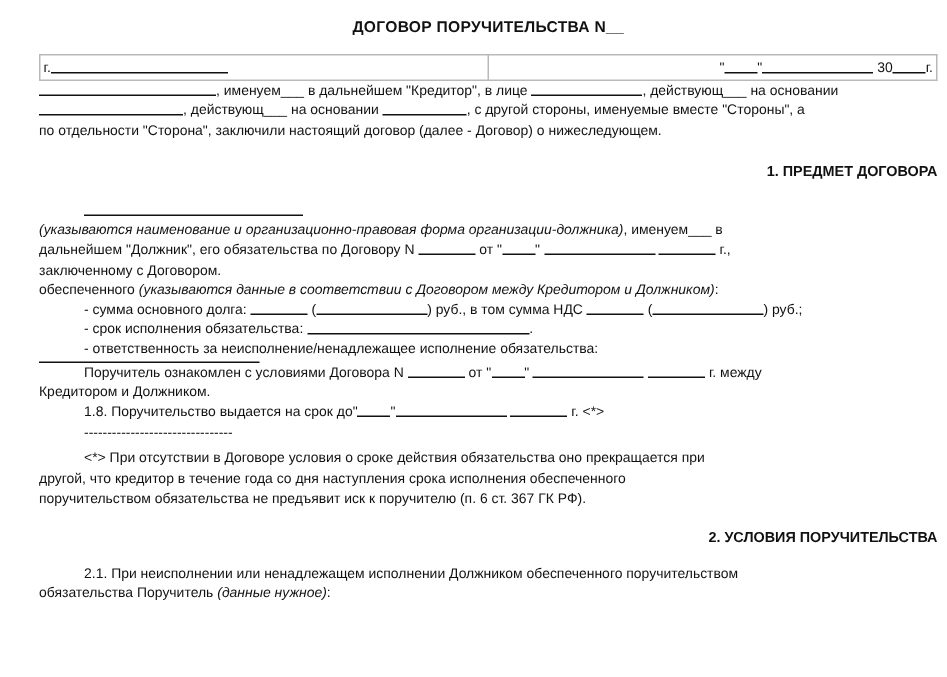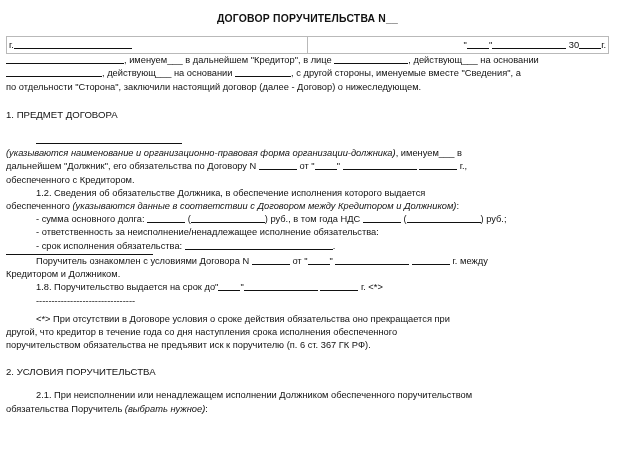--- a/index.html
+++ b/index.html
@@ -19,21 +19,22 @@
   }
   .page {
     position: relative;
     width: 631px;
     height: 451px;
     padding: 0;
     box-sizing: border-box;
     background: #ffffff;
   }
   .inner {
-    padding: 0 22px 0 6px;
+    padding: 0 6px 0 6px;
+    margin-left: 20px;
   }
 
   
   .doc-title {
     text-align: center;
     font-weight: bold;
     font-size: 10.4px;
     letter-spacing: 0.2px;
     margin: 12px 0 0 0;
     padding: 0;
@@ -60,22 +61,22 @@
   p {
     margin: 0;
     padding: 0;
     text-align: justify;
     text-justify: inter-word;
   }
   .ind { text-indent: 30px; }
   .noind { text-indent: 0; }
 
   .section-head {
-    text-align: left;
-    font-weight: normal;
+    text-align: right;
+    font-weight: bold;
     font-size: 9.6px;
     margin: 14px 0 13px 0;
     text-indent: 0;
   }
   .section-head.tight {
     margin: 13px 0 11px 0;
   }
 
   .it { font-style: italic; }
   .blank {
@@ -140,63 +141,62 @@
       </tr>
     </tbody>
       </table>
 
     <p class="noind">
       <span class="blank b-xxl"></span><span>, именуем___ в дальнейшем "Кредитор", в лице</span>
       <span class="blank b-lg"></span><span>, действующ___ на основании</span>
     </p>
     <p class="noind">
       <span class="blank b-xl"></span><span>, действующ___ на основании</span>
-      <span class="blank b-md"></span><span>, с другой стороны, именуемые вместе "Сведения", а</span>
+      <span class="blank b-md"></span><span>, с другой стороны, именуемые вместе "Стороны", а</span>
     </p>
     <p class="noind">по отдельности "Сторона", заключили настоящий договор (далее - Договор) о нижеследующем.</p>
 
     <div class="section-head">1. ПРЕДМЕТ ДОГОВОРА</div>
 
     <p class="ind">
       <span class="rule-fill" style="width:146px"></span>
     </p>
     <p class="noind">
       <span class="it">(указываются наименование и организационно-правовая форма организации-должника)</span><span>, именуем___ в</span>
     </p>
     <p class="noind">
       <span>дальнейшем "Должник", его обязательства по Договору N</span>
       <span class="blank b-sm"></span>
       <span>от</span>
       <span>"</span><span class="blank b-xs"></span><span>"</span>
       <span class="blank b-lg"></span>
       <span class="blank b-sm"></span>
       <span>г.,</span>
     </p>
-    <p class="noind">обеспеченного с Кредитором.</p>
-
-    <p class="ind">1.2. Сведения об обязательстве Должника, в обеспечение исполнения которого выдается</p>
+    <p class="noind">заключенному с Договором.</p>
+
     <p class="noind">
       <span>обеспеченного</span>
       <span class="it">(указываются данные в соответствии с Договором между Кредитором и Должником)</span><span>:</span>
     </p>
 
     <p class="bullet-line">
       <span>- сумма основного долга:</span>
       <span class="blank b-sm"></span>
-      <span>(</span><span class="blank b-lg"></span><span>) руб., в том года НДС</span>
+      <span>(</span><span class="blank b-lg"></span><span>) руб., в том сумма НДС</span>
       <span class="blank b-sm"></span>
       <span>(</span><span class="blank b-lg"></span><span>) руб.;</span>
     </p>
-
-    <p class="bullet-line">-        ответственность        за        неисполнение/ненадлежащее        исполнение        обязательства:</p>
 
     <p class="bullet-line">
       <span>- срок исполнения обязательства:</span>
       <span class="rule-fill" style="width:148px"></span><span>.</span>
     </p>
+
+    <p class="bullet-line">-        ответственность        за        неисполнение/ненадлежащее        исполнение        обязательства:</p>
     <span class="short-underline"></span>
 
     <p class="ind">
       <span>Поручитель ознакомлен с условиями Договора N</span>
       <span class="blank b-sm"></span>
       <span>от</span>
       <span>"</span><span class="blank b-xs"></span><span>"</span>
       <span class="blank b-lg"></span>
       <span class="blank b-sm"></span>
       <span>г. между</span>
@@ -214,17 +214,17 @@
       <span>При отсутствии в Договоре условия о сроке действия обязательства оно прекращается при</span>
     </p>
     <p class="noind">другой, что кредитор в течение года со дня наступления срока исполнения обеспеченного</p>
     <p class="noind">поручительством обязательства не предъявит иск к поручителю (п. 6 ст. 367 ГК РФ).</p>
 
     <div class="section-head tight">2. УСЛОВИЯ ПОРУЧИТЕЛЬСТВА</div>
 
     <p class="ind">2.1. При неисполнении или ненадлежащем исполнении Должником обеспеченного поручительством</p>
     <p class="noind">
       <span>обязательства Поручитель</span>
-      <span class="it">(выбрать нужное)</span><span>:</span>
+      <span class="it">(данные нужное)</span><span>:</span>
     </p>
 
   </div>
 </div>
 
 </body></html>

